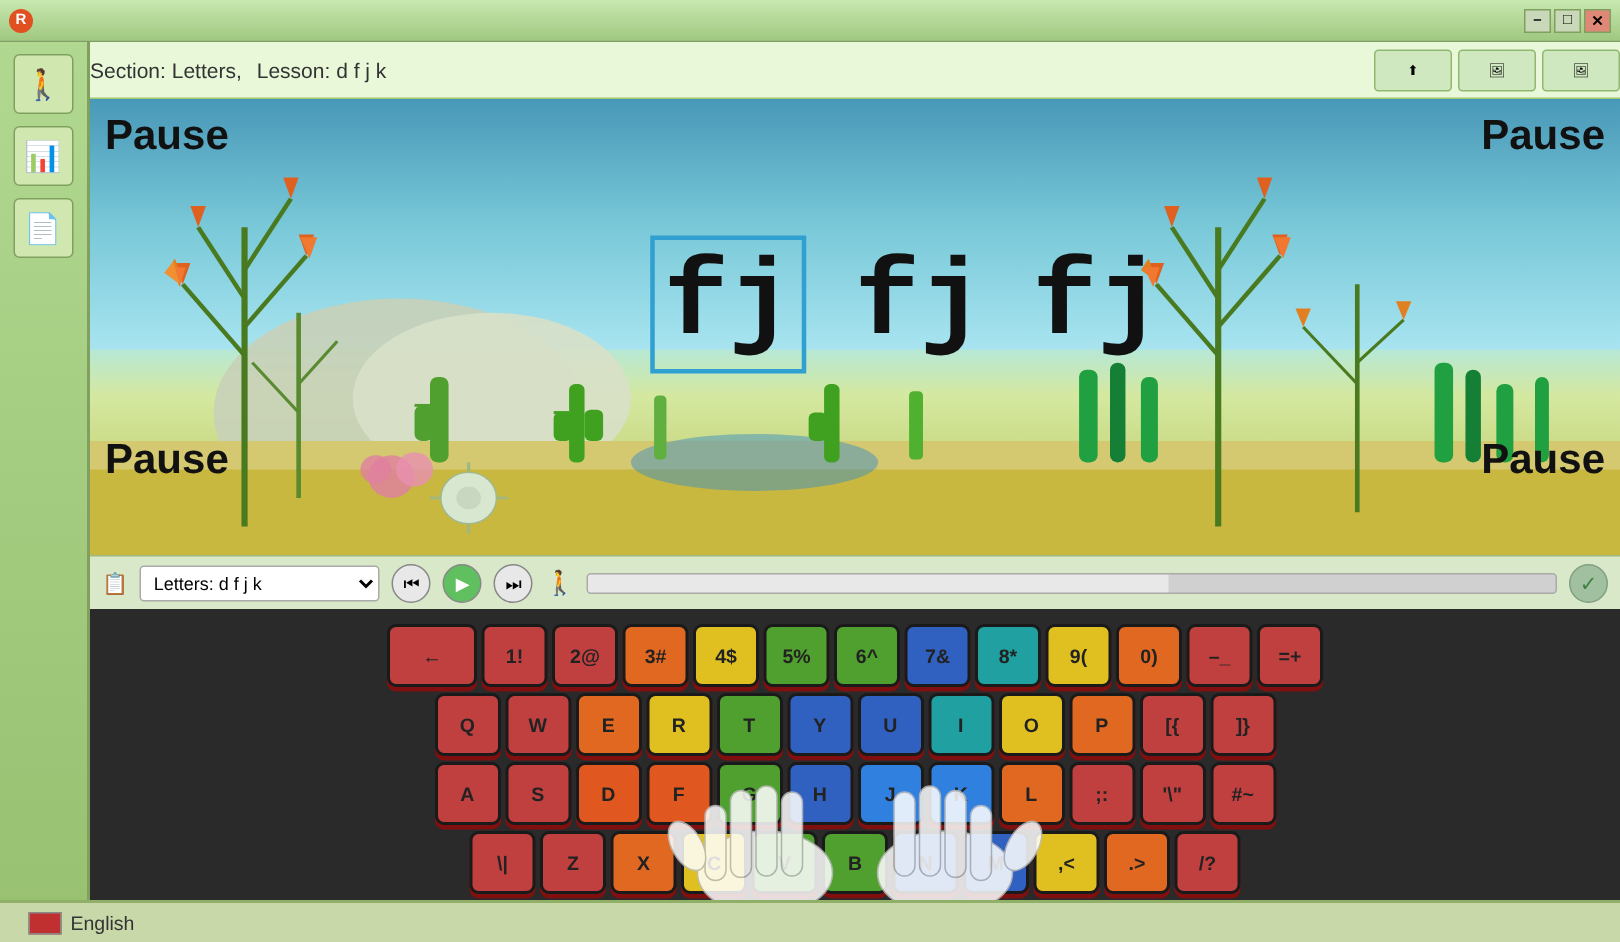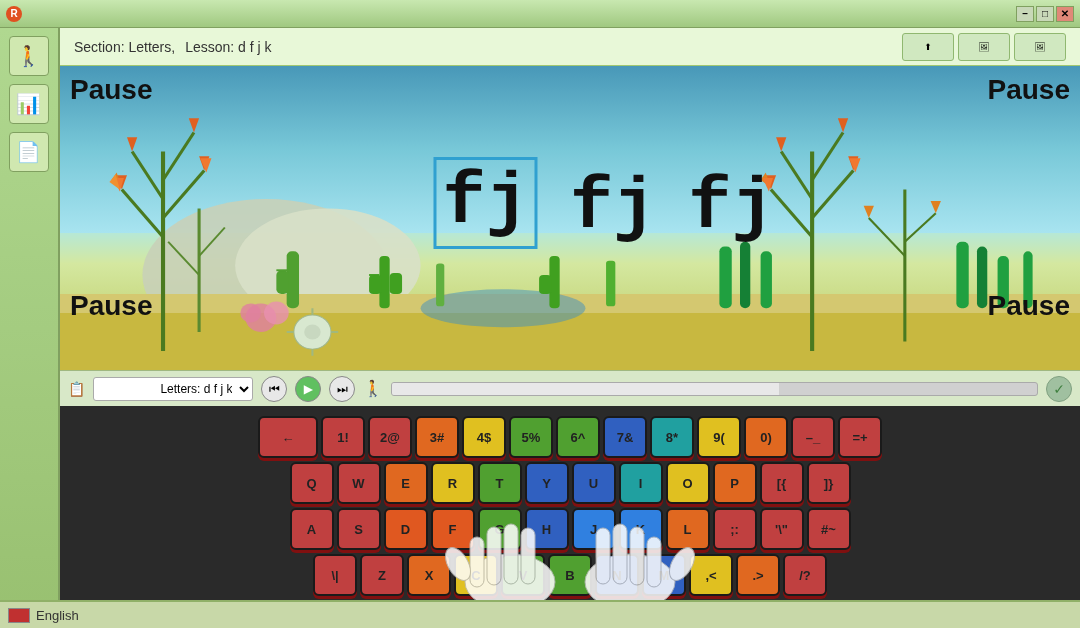--- a/index.html
+++ b/index.html
@@ -98,21 +98,21 @@
       flex-direction: column;
     }
 
     
     .toolbar {
       height: 38px;
       background: #e8f8d8;
       border-bottom: 1px solid #a0c870;
       display: flex;
       align-items: center;
-      padding: 0 14px;
+      padding: 0 0;
       gap: 10px;
     }
     .toolbar-text {
       font-size: 14px;
       color: #333;
     }
     .toolbar-right {
       margin-left: auto;
       display: flex;
       gap: 4px;
@@ -157,21 +157,21 @@
     .pause-br { bottom: 48px; right: 10px; }
 
     
     .typing-display {
       position: absolute;
       top: 30%;
       left: 50%;
       transform: translateX(-40%);
       display: flex;
       gap: 32px;
-      align-items: flex-end;
+      align-items: center;
     }
     .typing-word {
       font-size: 72px;
       font-weight: bold;
       color: #111;
       font-family: 'Courier New', monospace;
     }
     .typing-word.highlighted {
       border: 3px solid #30a0d0;
       padding: 2px 6px;
@@ -188,21 +188,20 @@
       gap: 8px;
     }
     .lesson-select {
       height: 24px;
       font-size: 12px;
       background: white;
       border: 1px solid #aaa;
       border-radius: 3px;
       padding: 0 4px;
       min-width: 160px;
-      text-align: right;
     }
     .ctrl-btn {
       width: 26px;
       height: 26px;
       border-radius: 50%;
       border: 1px solid #888;
       background: #e8e8e8;
       cursor: pointer;
       display: flex;
       align-items: center;
@@ -312,21 +311,21 @@
     .taskbar-stub {
       position: absolute;
       bottom: 0;
       left: 0;
       right: 0;
       height: 28px;
       background: #c8d8a8;
       border-top: 2px solid #90b068;
       display: flex;
       align-items: center;
-      padding: 0 8px;
+      padding: 0 19px;
       gap: 6px;
       z-index: 10;
     }
   </style>
 </head>
 <body>
 
 <div class="title-bar">
   <div class="title-bar-left">
     <div class="title-bar-icon">R</div>

